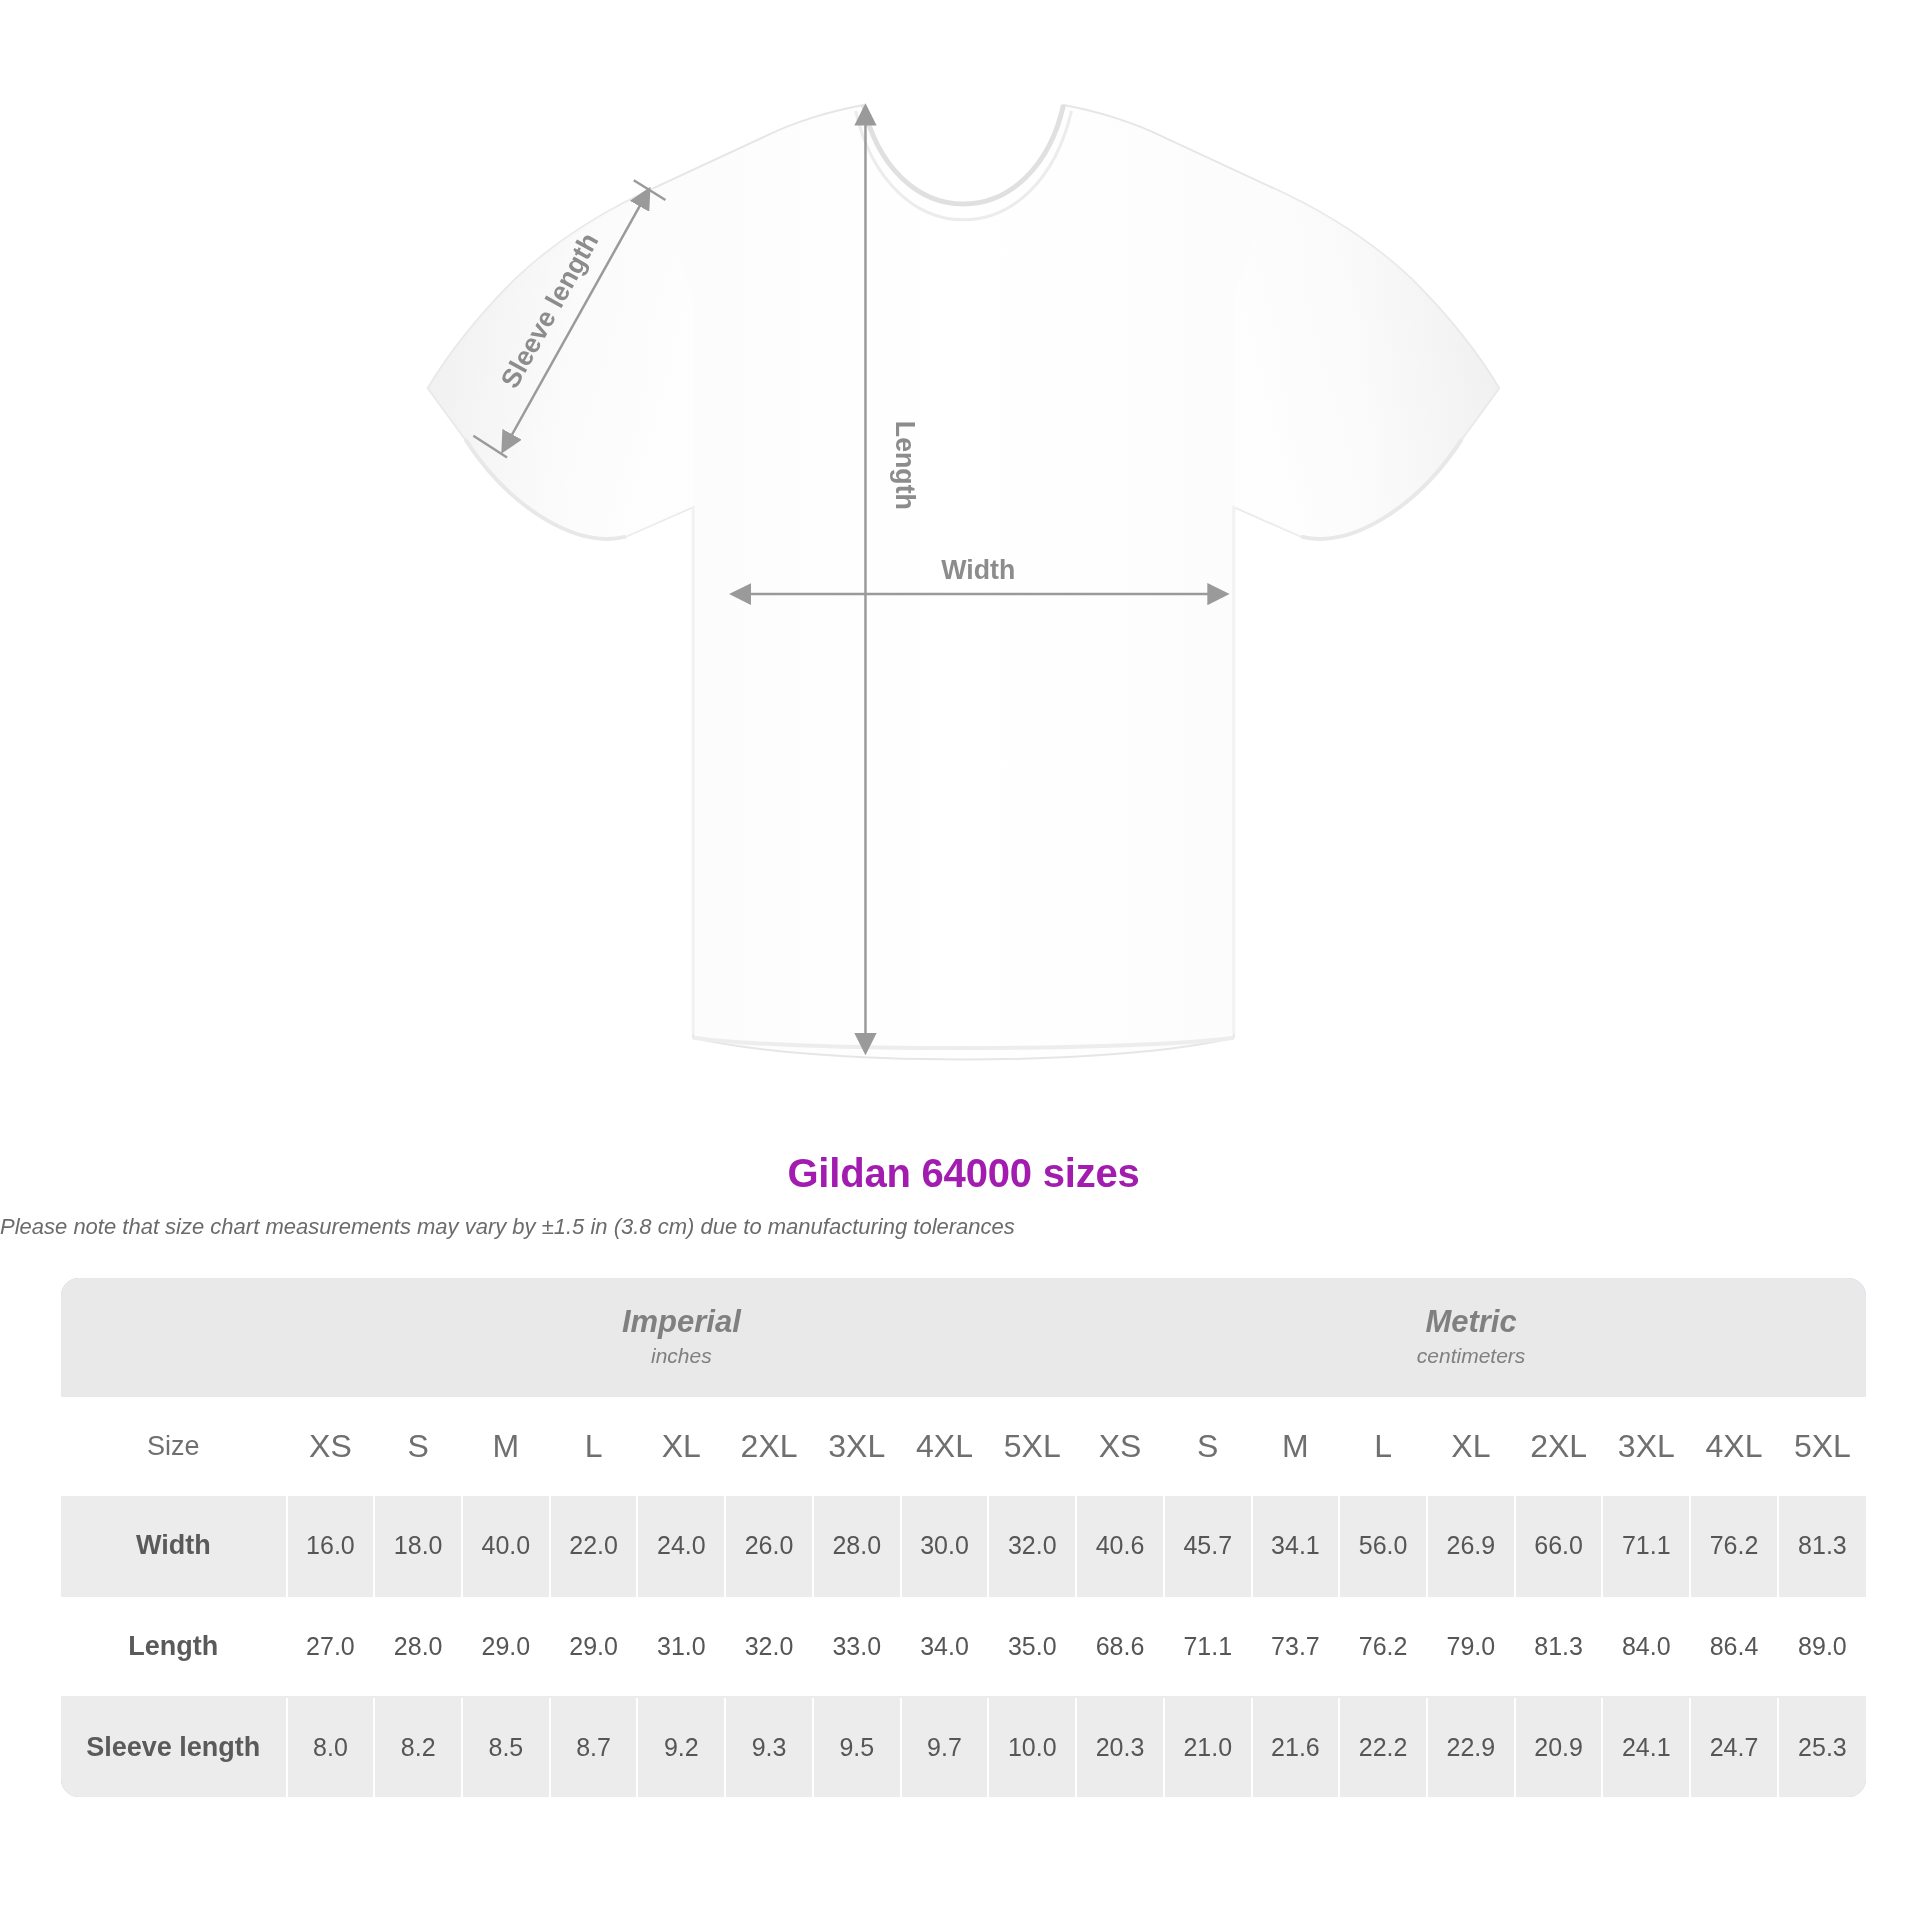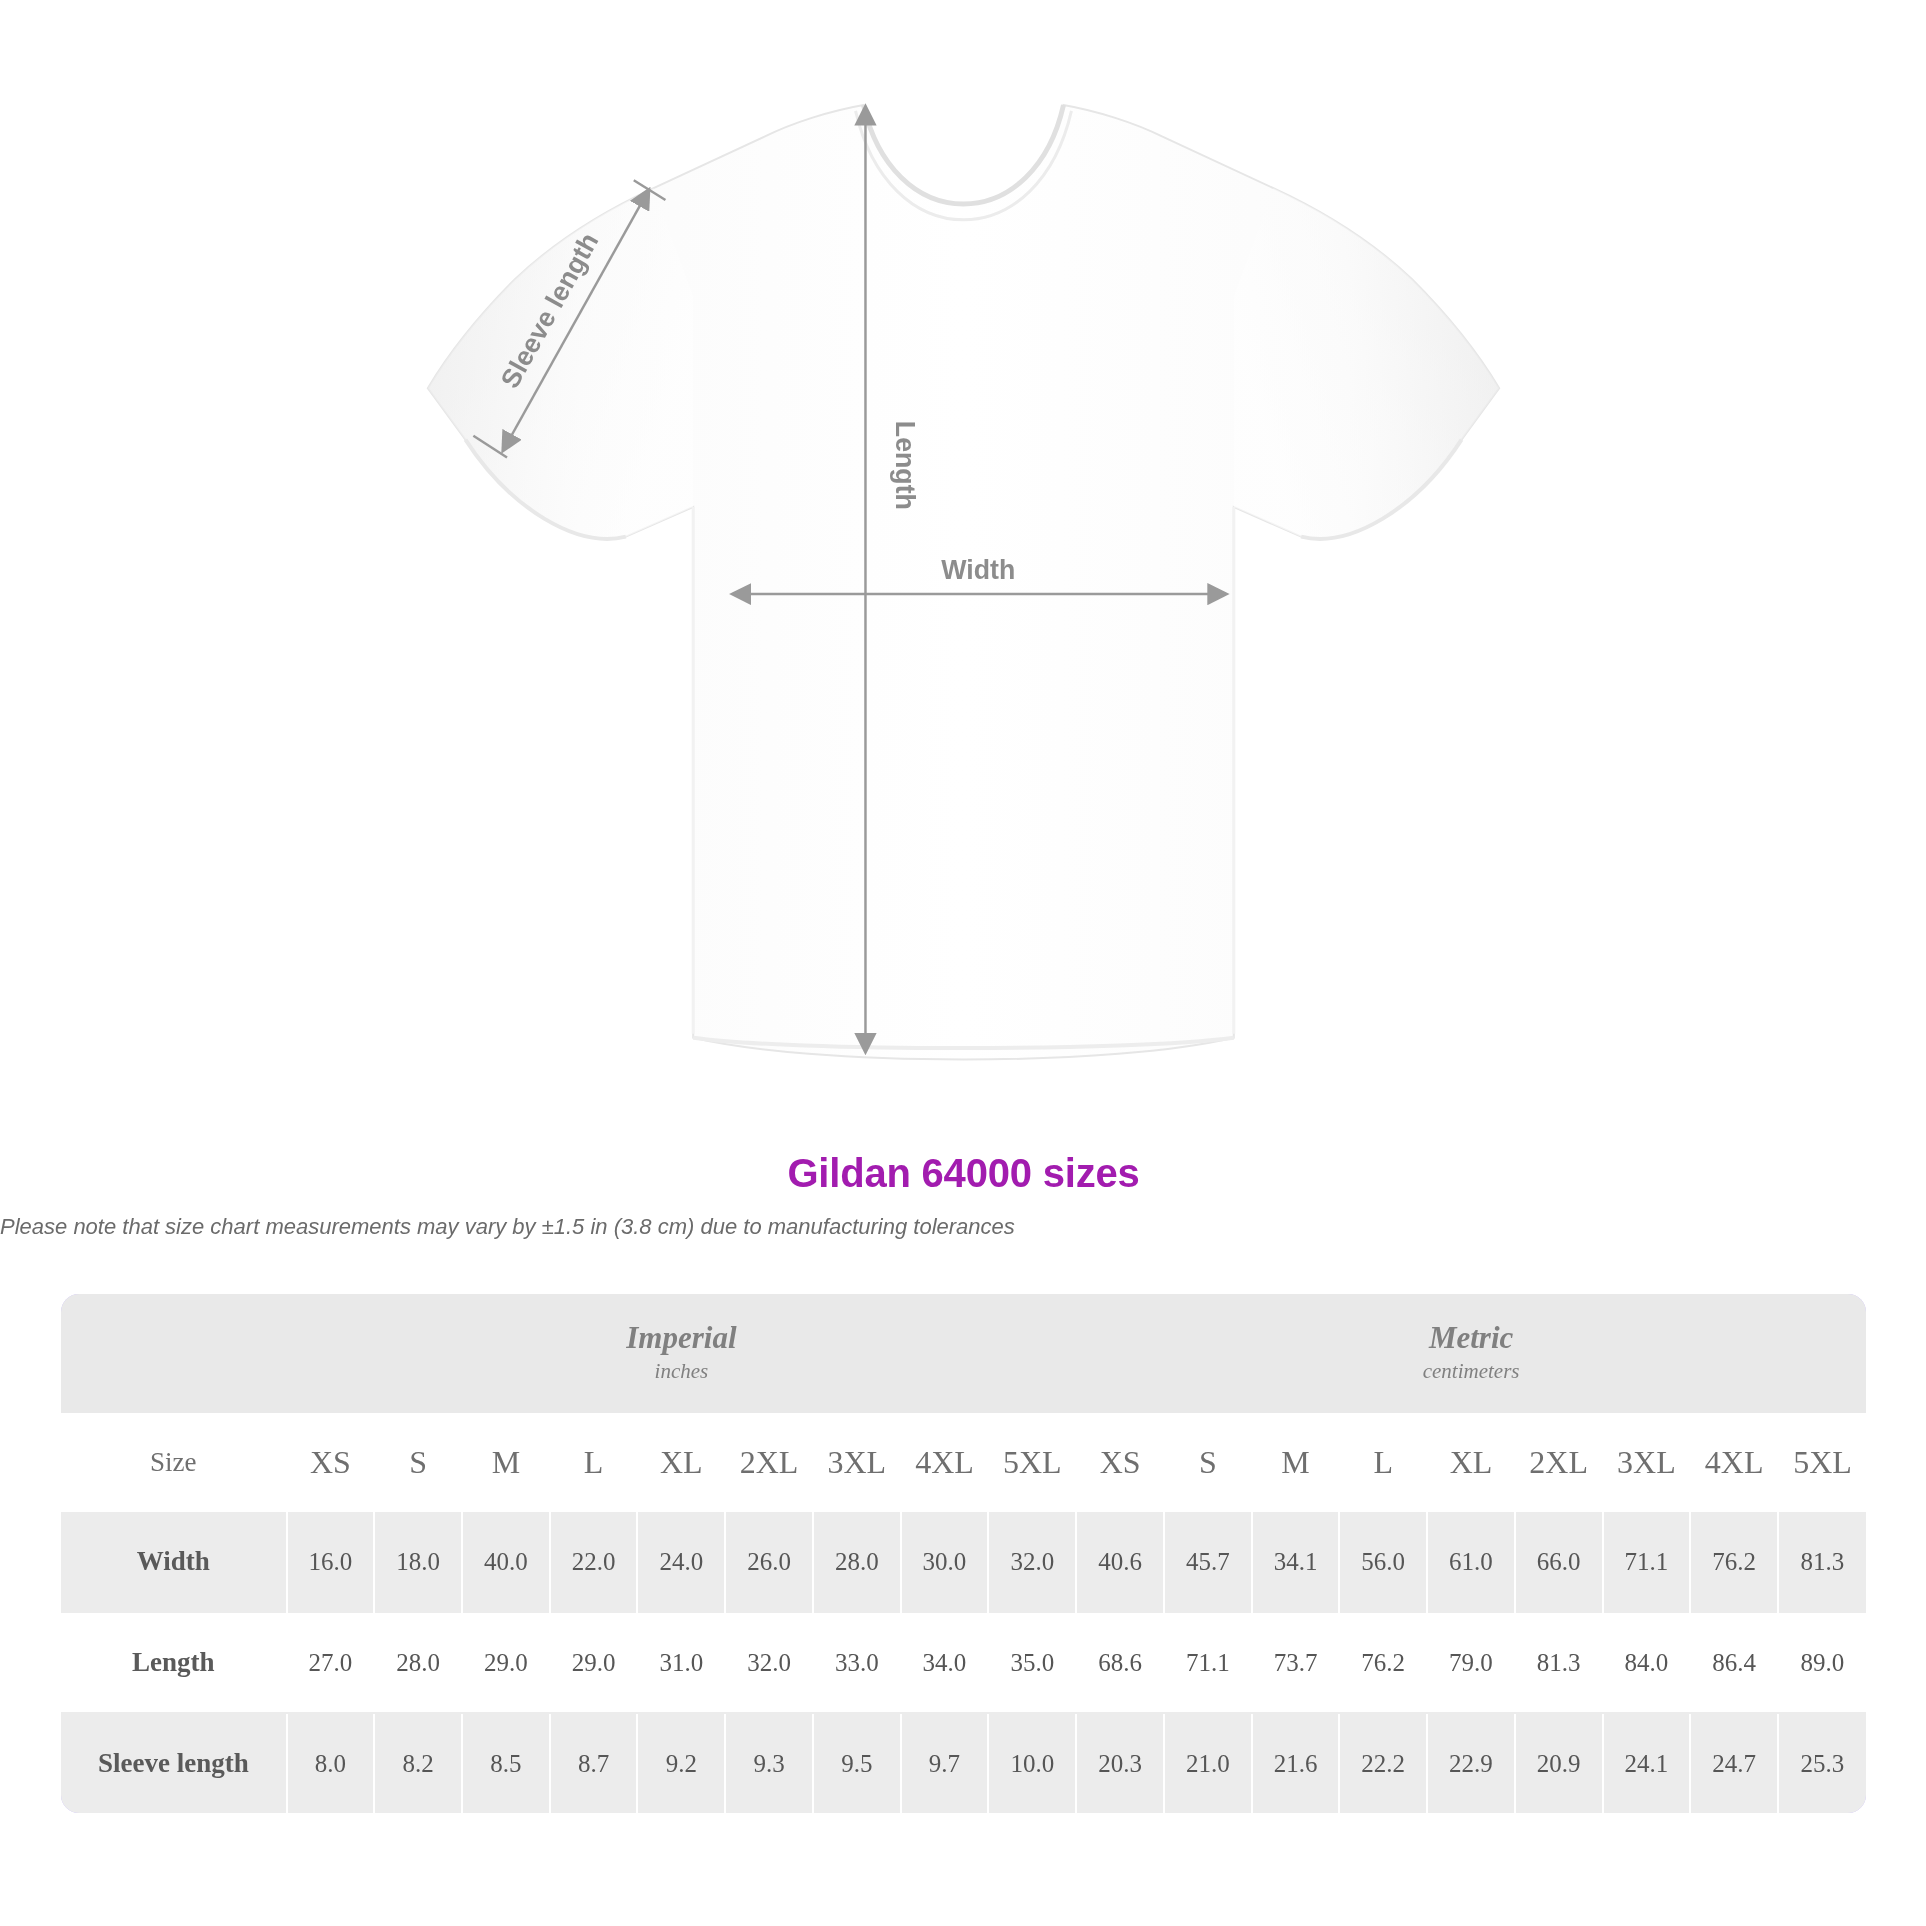--- a/index.html
+++ b/index.html
@@ -44,25 +44,24 @@
   .chart-note {
     text-align: left;
     font-size: 22px;
     font-style: italic;
     color: #6b6b6b;
     margin-top: 18px;
   }
 
   
   .table-wrap {
-    margin: 54px 61px 0 61px;
+    margin: 38px 61px 0 61px;
     border-radius: 18px;
     overflow: hidden;
     background: #c4b5fd;
-    font-family: Liberation Serif, serif;
   }
   table.size-table {
     width: 100%;
     border-collapse: collapse;
     table-layout: fixed;
   }
   table.size-table td, table.size-table th {
     text-align: center;
     vertical-align: middle;
     font-weight: normal;
@@ -296,21 +295,21 @@
           <td>22.0</td>
           <td>24.0</td>
           <td>26.0</td>
           <td>28.0</td>
           <td>30.0</td>
           <td>32.0</td>
           <td>40.6</td>
           <td>45.7</td>
           <td>34.1</td>
           <td>56.0</td>
-          <td>61.0</td>
+          <td>26.9</td>
           <td>66.0</td>
           <td>71.1</td>
           <td>76.2</td>
           <td>81.3</td>
         </tr>
 
         <tr class="data-row row-plain">
           <td class="rowlabel">Length</td>
           <td>27.0</td>
           <td>28.0</td>

